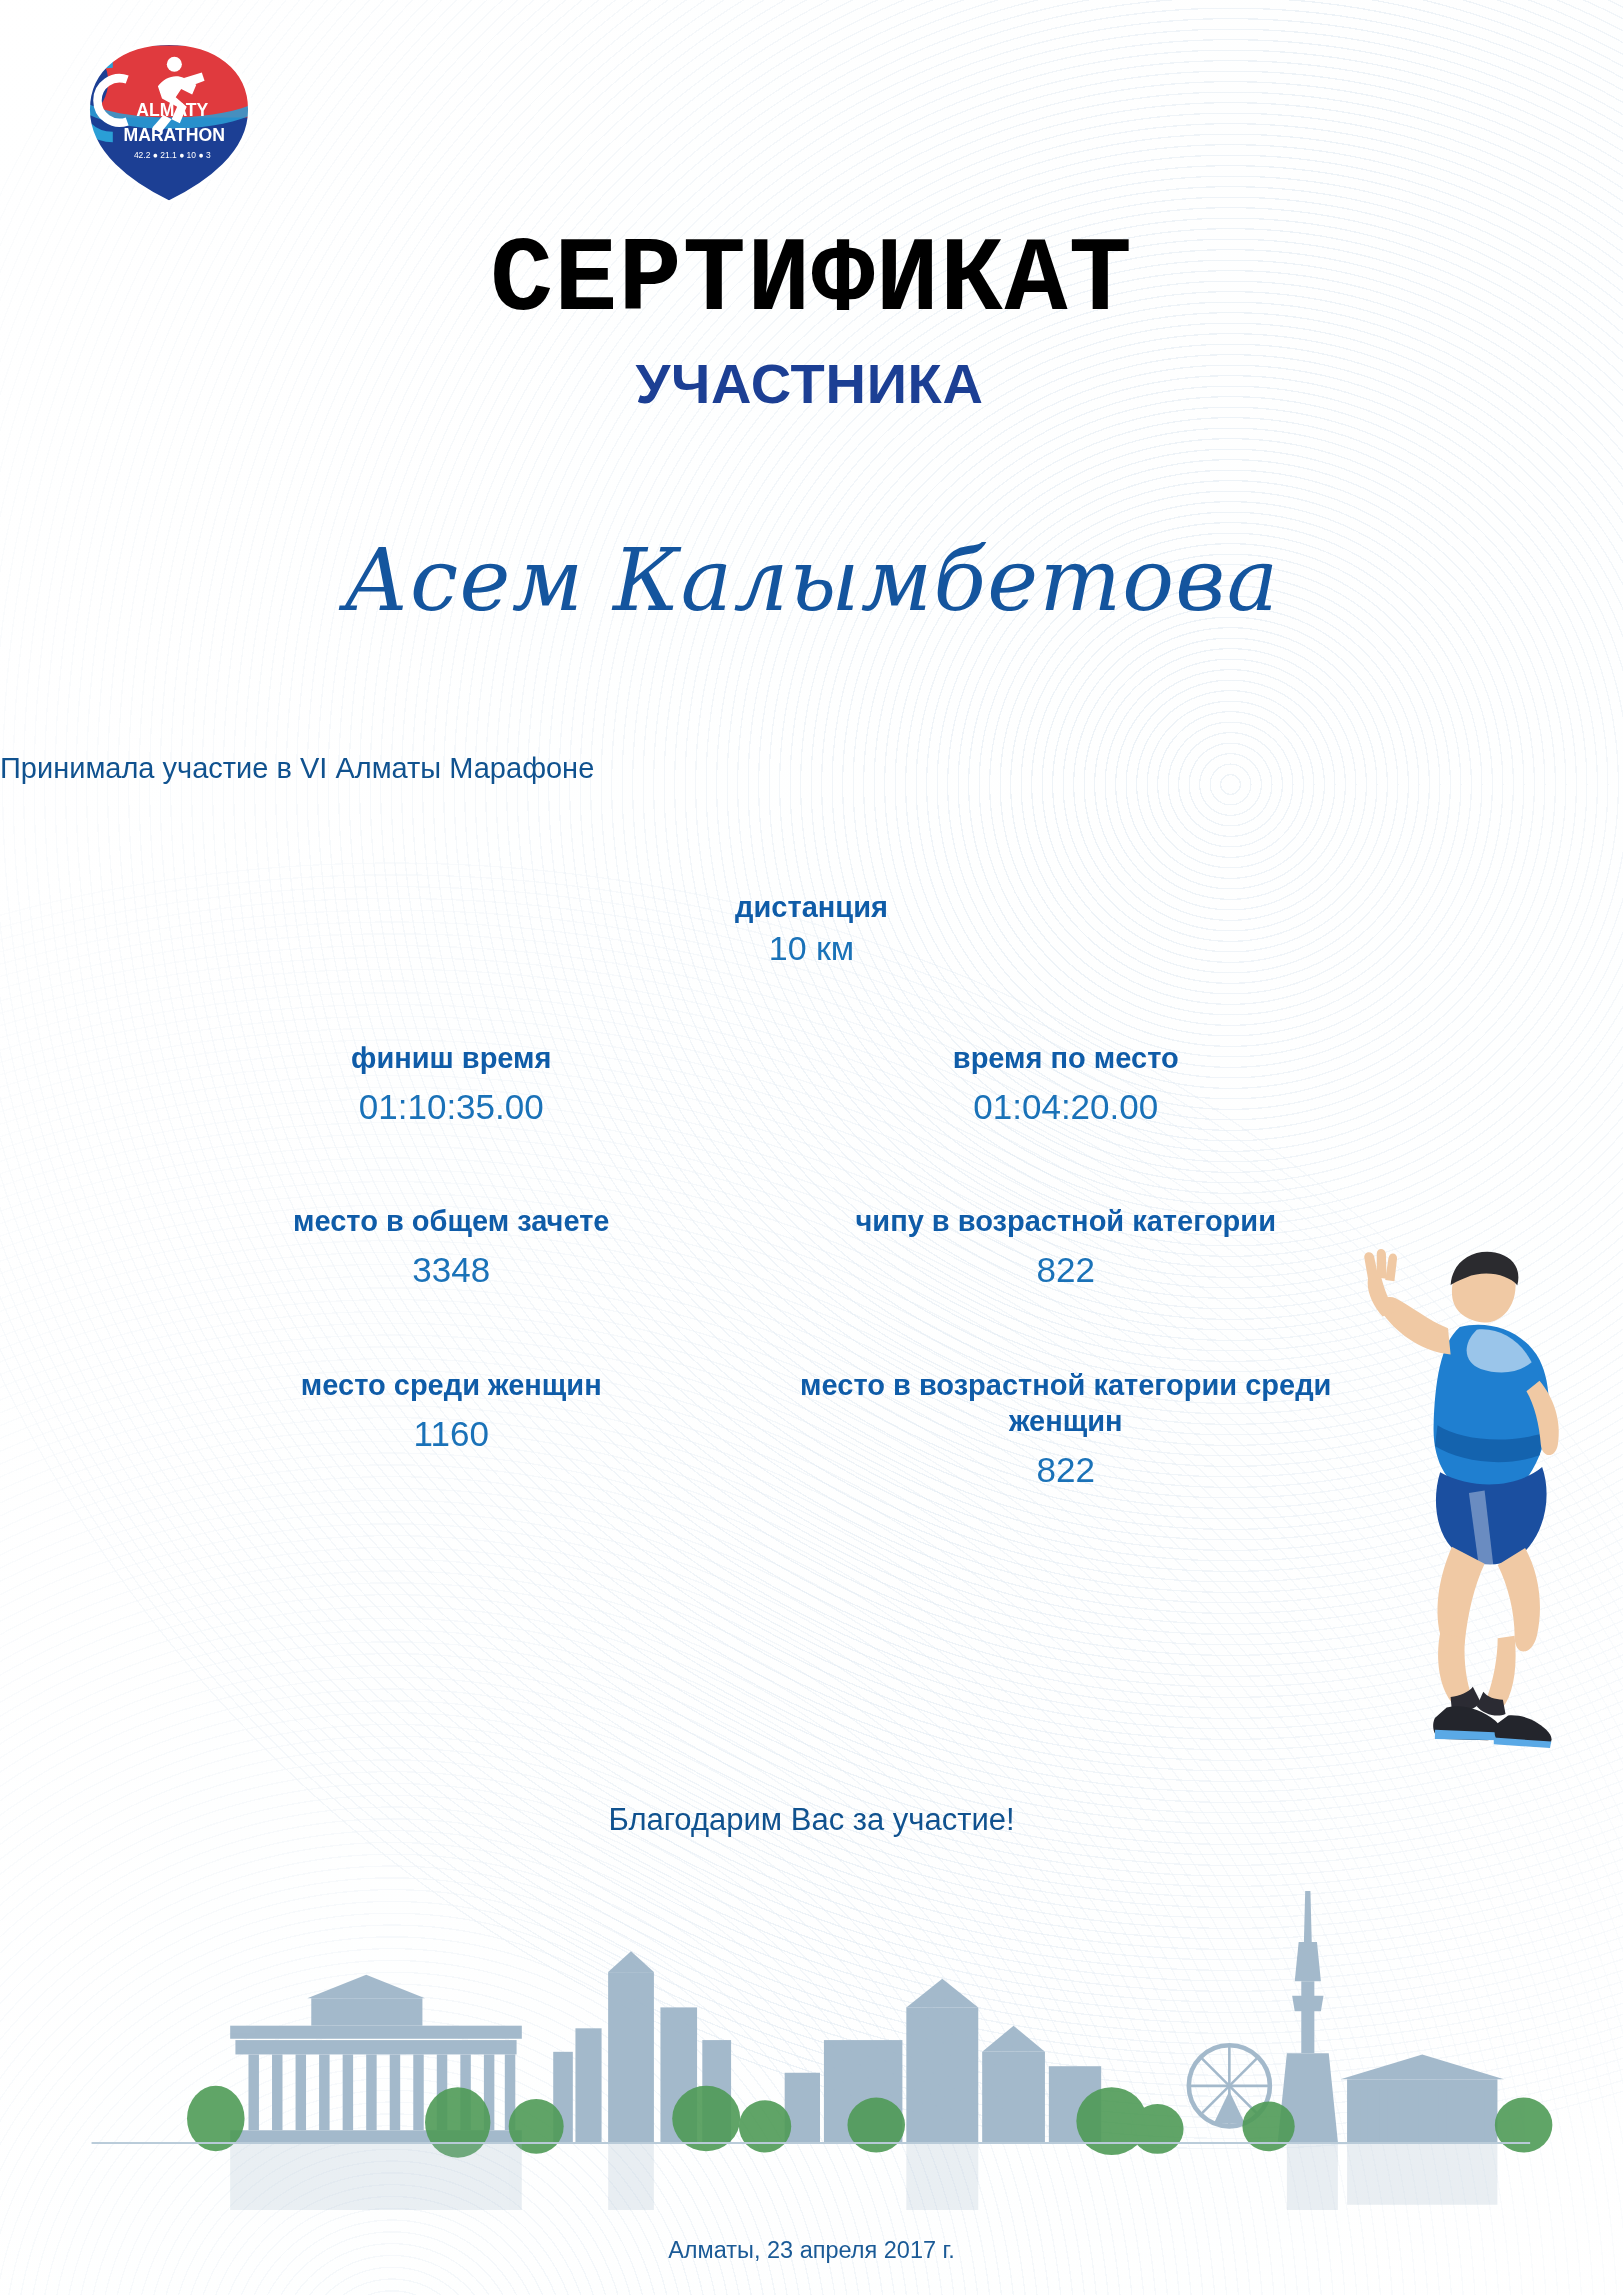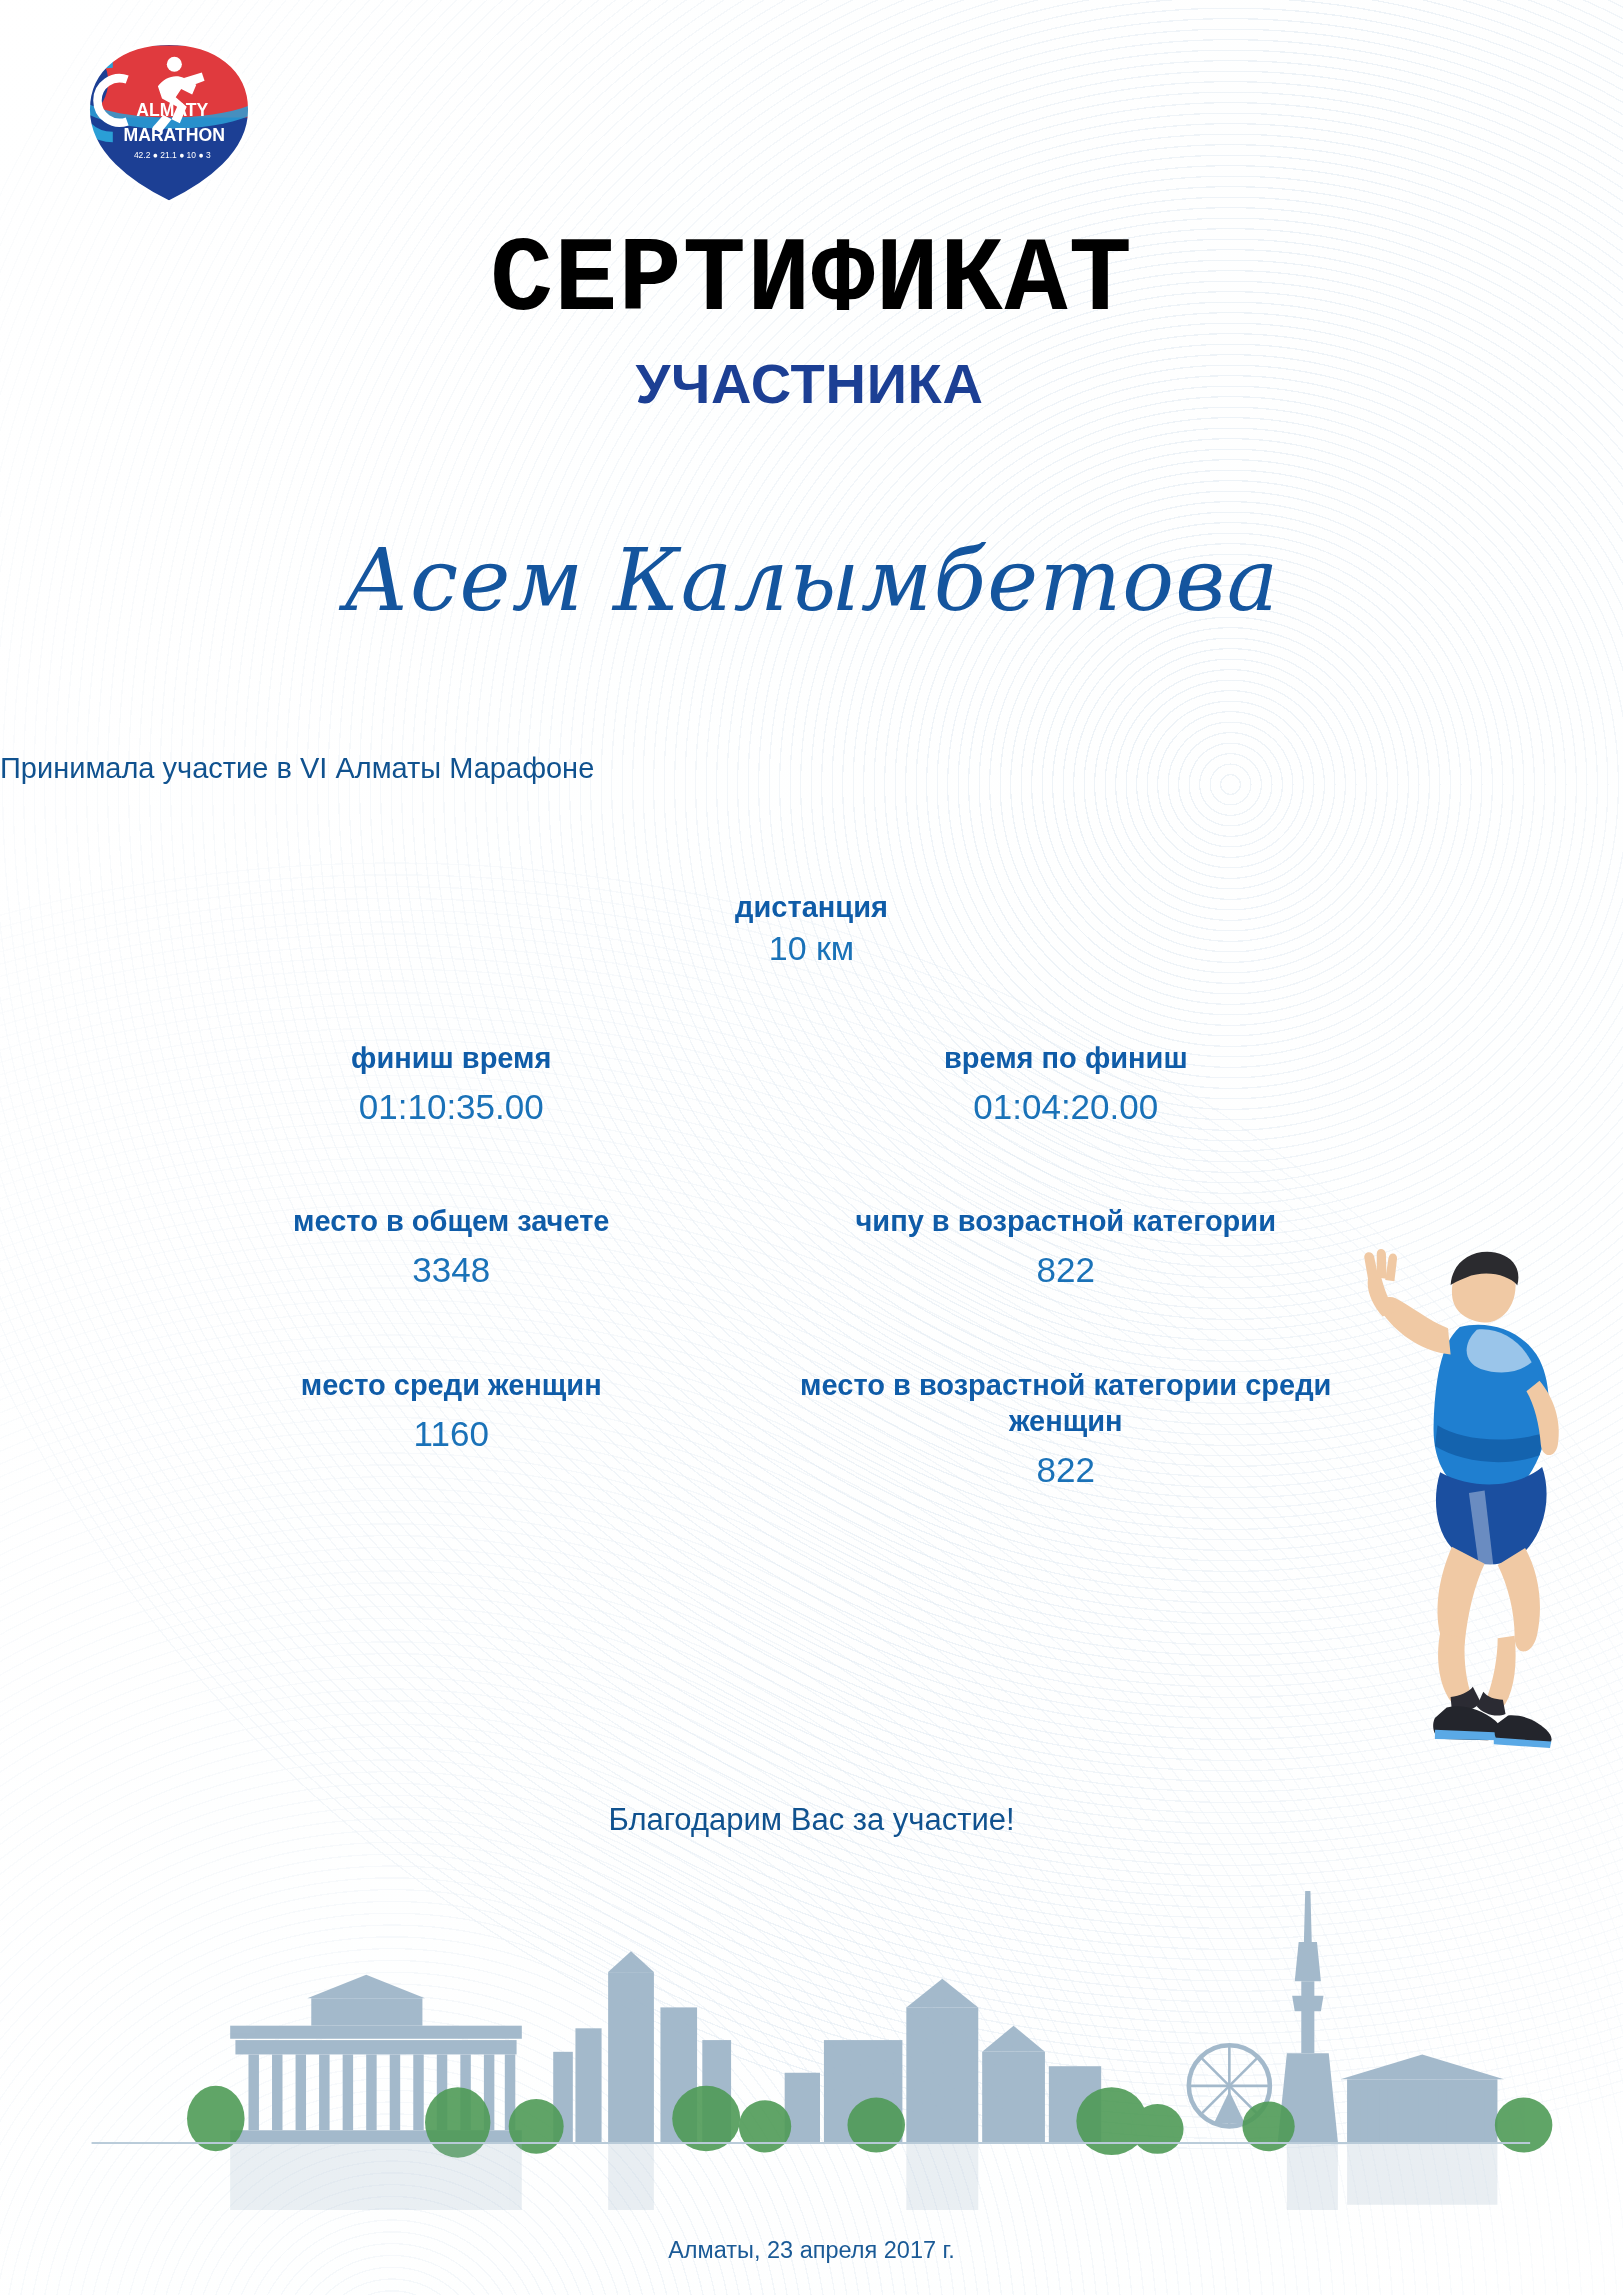--- a/index.html
+++ b/index.html
@@ -261,21 +261,21 @@
   <div class="distance-value">10 км</div>
 
   <div class="stats">
 
     <div class="stat-row">
       <div class="stat-cell">
         <div class="stat-label">финиш время</div>
         <div class="stat-value">01:10:35.00</div>
       </div>
       <div class="stat-cell">
-        <div class="stat-label">время по финиш</div>
+        <div class="stat-label">время по место</div>
         <div class="stat-value">01:04:20.00</div>
       </div>
     </div>
 
     <div class="row-gap-1"></div>
 
     <div class="stat-row">
       <div class="stat-cell">
         <div class="stat-label">место в общем зачете</div>
         <div class="stat-value">3348</div>

